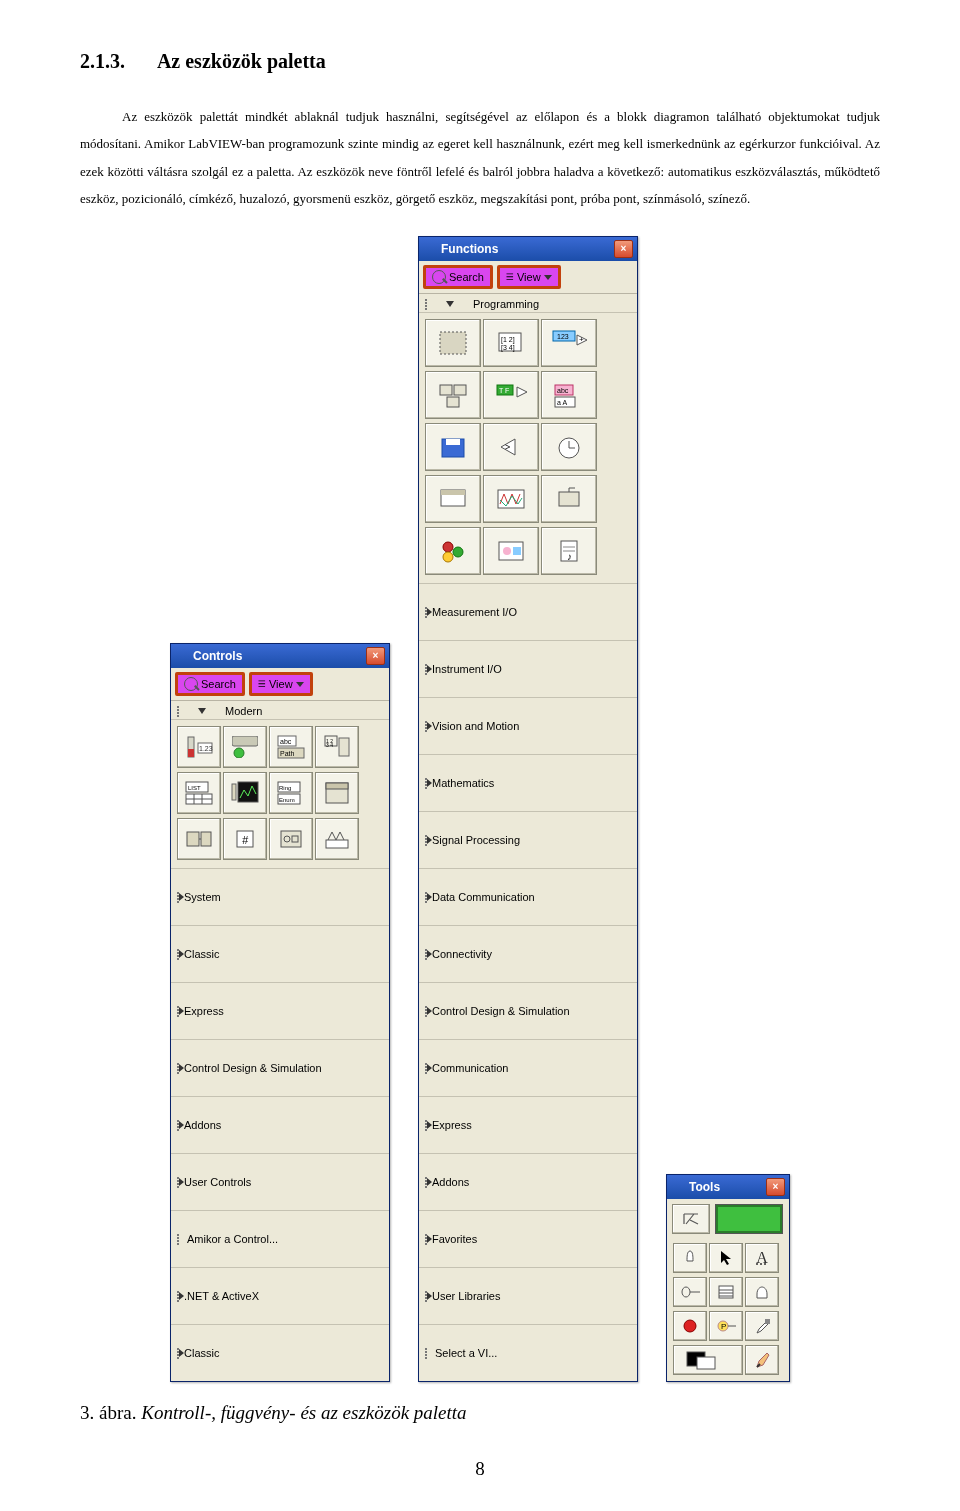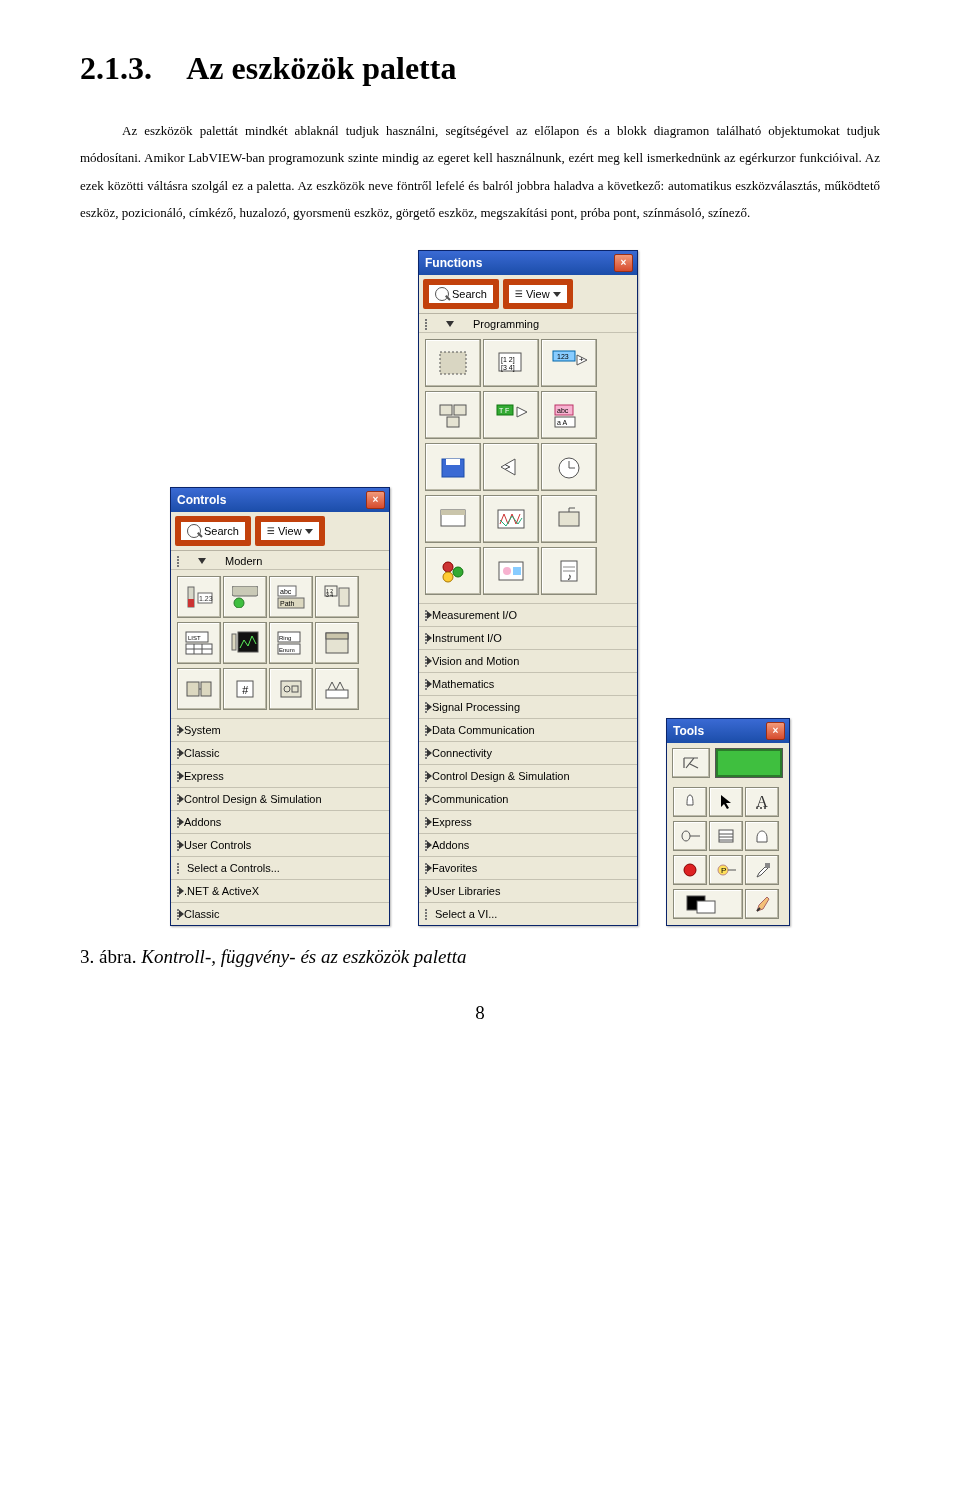--- a/index.html
+++ b/index.html
@@ -5,21 +5,21 @@
   body {
     font-family: "Times New Roman", Times, serif;
     background: #fff;
     margin: 0;
     padding: 50px 80px 40px 80px;
     width: 960px;
     box-sizing: border-box;
     color: #000;
   }
   .heading {
-    font-size: 32px;
+    font-size: 20px;
     font-weight: bold;
     margin-bottom: 30px;
   }
   .heading-num { display: inline-block; margin-right: 28px; }
   .para {
     font-size: 13px;
     line-height: 2.1;
     text-align: justify;
     margin: 0 0 24px 0;
   }
@@ -44,37 +44,37 @@
     font-size: 11px;
     color: #000;
     border: 1px solid #0a246a;
     background: #ece9d8;
     box-shadow: 1px 1px 2px rgba(0,0,0,0.3);
   }
   .titlebar {
     background: linear-gradient(#3a6ad4,#1b4da9);
     color: #fff;
     font-weight: bold;
-    padding: 3px 4px 3px 6px;
+    padding: 3px 4px 3px 22px;
     display:flex; align-items:center; justify-content:space-between;
     font-size: 12px;
   }
   .closebox {
     width: 17px; height: 16px;
     background: linear-gradient(#f29a7a,#d64b2e);
     border: 1px solid #9b2f15;
     border-radius: 2px;
     display:flex; align-items:center; justify-content:center;
     color:#fff; font-weight:bold; font-size:10px; line-height:1;
   }
   .toolbar {
     display:flex; gap:4px; padding:4px; border-bottom:1px solid #b8b4a4;
   }
   .tbtn {
-    border:6px solid #c2410c; background:#ffffff;
+    border:3px solid #c2410c; background:#d946ef;
     border-radius:2px; padding:2px 6px; display:flex; align-items:center; gap:3px;
     cursor:pointer; font-size:11px;
   }
   .mag {
     width:12px;height:12px;border:1.5px solid #555;border-radius:50%;position:relative;display:inline-block;
   }
   .mag::after{content:"";position:absolute;width:6px;height:1.6px;background:#555;transform:rotate(45deg);left:9px;top:9px;}
   .tri { display:inline-block;width:0;height:0;border-left:4px solid transparent;border-right:4px solid transparent;border-top:5px solid #333; }
 
   .cat-header {
@@ -99,21 +99,21 @@
     display:flex;align-items:center;justify-content:center;
     box-shadow: inset -1px -1px 0 #bbb9a8, inset 1px 1px 0 #fff;
     position:relative;
     cursor:pointer;
     font-size:10px;color:#555;
   }
   .functions .pico { width:54px; height:46px; }
 
   .list-row {
     display:flex; align-items:center; gap:0;
-    padding:5px 6px; border-top:1px solid #c5c2b2;
+    padding:22px 6px; border-top:1px solid #c5c2b2;
     cursor:pointer;
   }
   .list-row .chev-r { width:0;height:0;border-top:4px solid transparent;border-bottom:4px solid transparent;border-left:5px solid #333; }
 
   .tools-grid{
     display:grid; grid-template-columns: repeat(3, 32px);
     gap:4px; padding:6px; background:#ece9d8;
   }
   .tico{
     width:32px;height:28px;border:1px solid #8a8a7a;background:#f4f3e9;
@@ -319,21 +319,21 @@
           <span>User Controls</span>
         </div>
       <div class="list-row">
           <span class="grip">
             <i></i>
             <i></i>
             <i></i>
             <i></i>
           </span>
           <span style="width:8px"></span>
-          <span>Select a Controls...</span>
+          <span>Amikor a Control...</span>
         </div>
       <div class="list-row">
           <span class="grip">
             <i></i>
             <i></i>
             <i></i>
             <i></i>
           </span>
           <span class="chev-r"></span>
           <span>.NET &amp; ActiveX</span>

